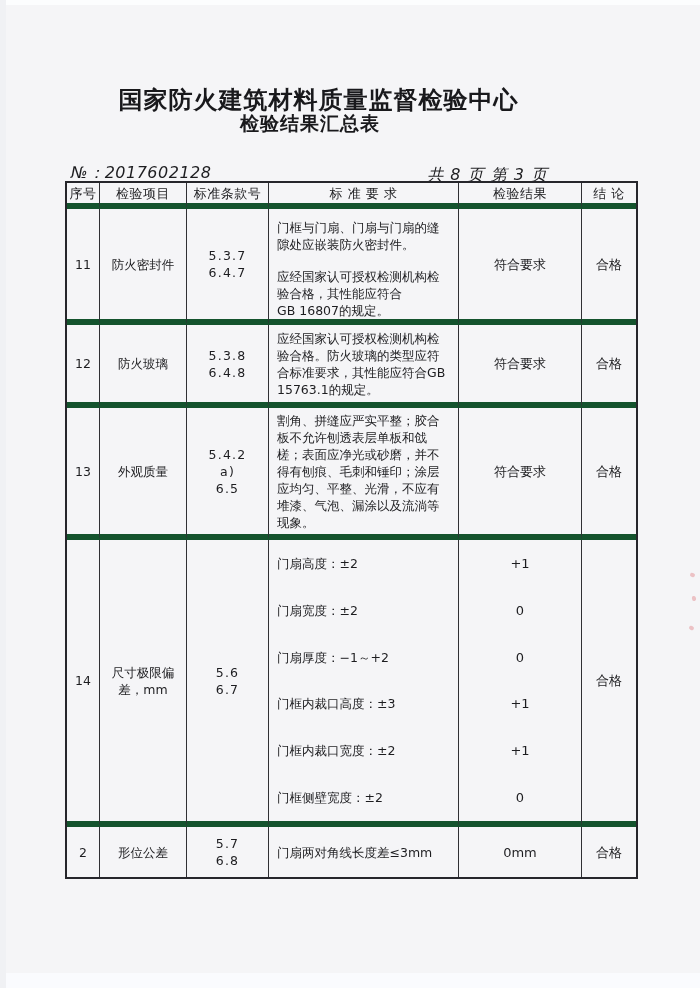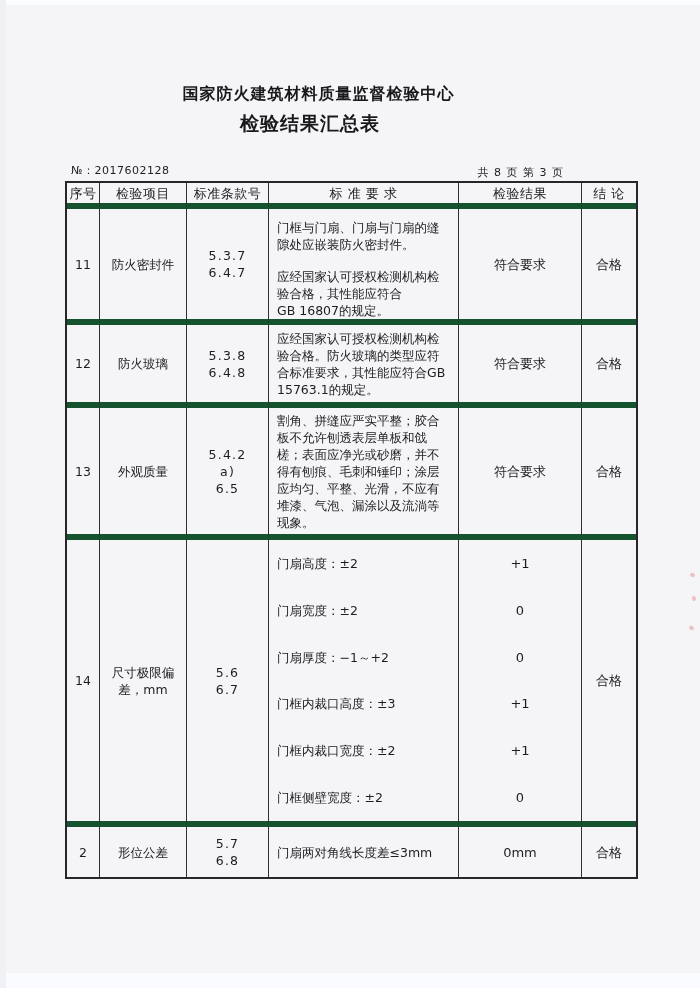--- a/index.html
+++ b/index.html
@@ -9,29 +9,29 @@
     font-family:"DejaVu Sans","Liberation Sans",sans-serif;
     color:#1d1d20;
     -webkit-font-smoothing:antialiased;
   }
   .edge-top{position:absolute;left:0;top:0;width:700px;height:5px;background:#fcfdfe;}
   .edge-bottom{position:absolute;left:0;top:973px;width:700px;height:15px;background:#fafbfe;}
   .edge-left{position:absolute;left:0;top:0;width:6px;height:988px;background:#f0f1f4;}
 
   .title1{
     position:absolute;left:0;top:84px;width:637px;text-align:center;
-    font-size:16px;font-weight:bold;letter-spacing:1px;color:#19191c;
+    font-size:24px;font-weight:bold;letter-spacing:1px;color:#19191c;
   }
   .title2{
     position:absolute;left:0;top:111px;width:620px;text-align:center;
     font-size:19px;font-weight:bold;letter-spacing:1px;color:#19191c;
   }
-  .meta-row{position:absolute;left:0;top:163px;width:628px;height:18px;font-size:11px;}
+  .meta-row{position:absolute;left:0;top:163px;width:628px;height:18px;font-size:16px;font-style:italic;}
   .doc-no{position:absolute;left:71px;top:0;letter-spacing:.5px;}
-  .page-info{position:absolute;right:64px;top:2px;letter-spacing:1px;}
+  .page-info{position:absolute;right:80px;top:2px;letter-spacing:1px;}
 
   .table{
     position:absolute;left:65px;top:181px;
     display:grid;
     grid-template-columns:33px 87px 82px 190px 123px 54px;
     grid-template-rows:26px 116px 83px 132px 287px 50px;
     border:2px solid #26262b;
     background:transparent;
   }
   .cell{

